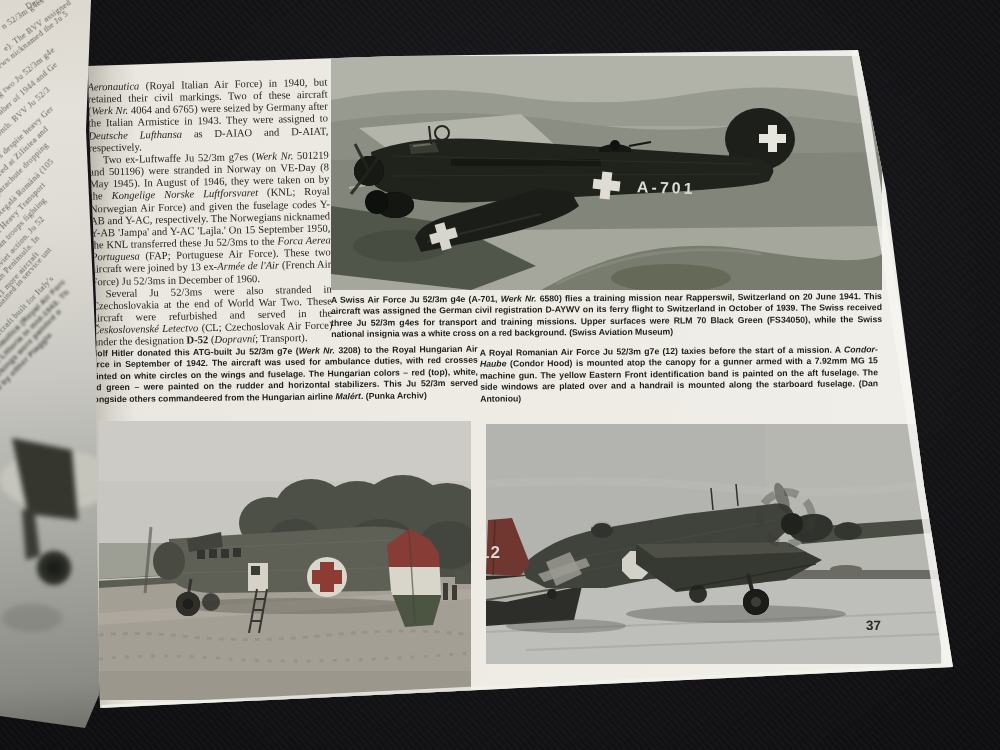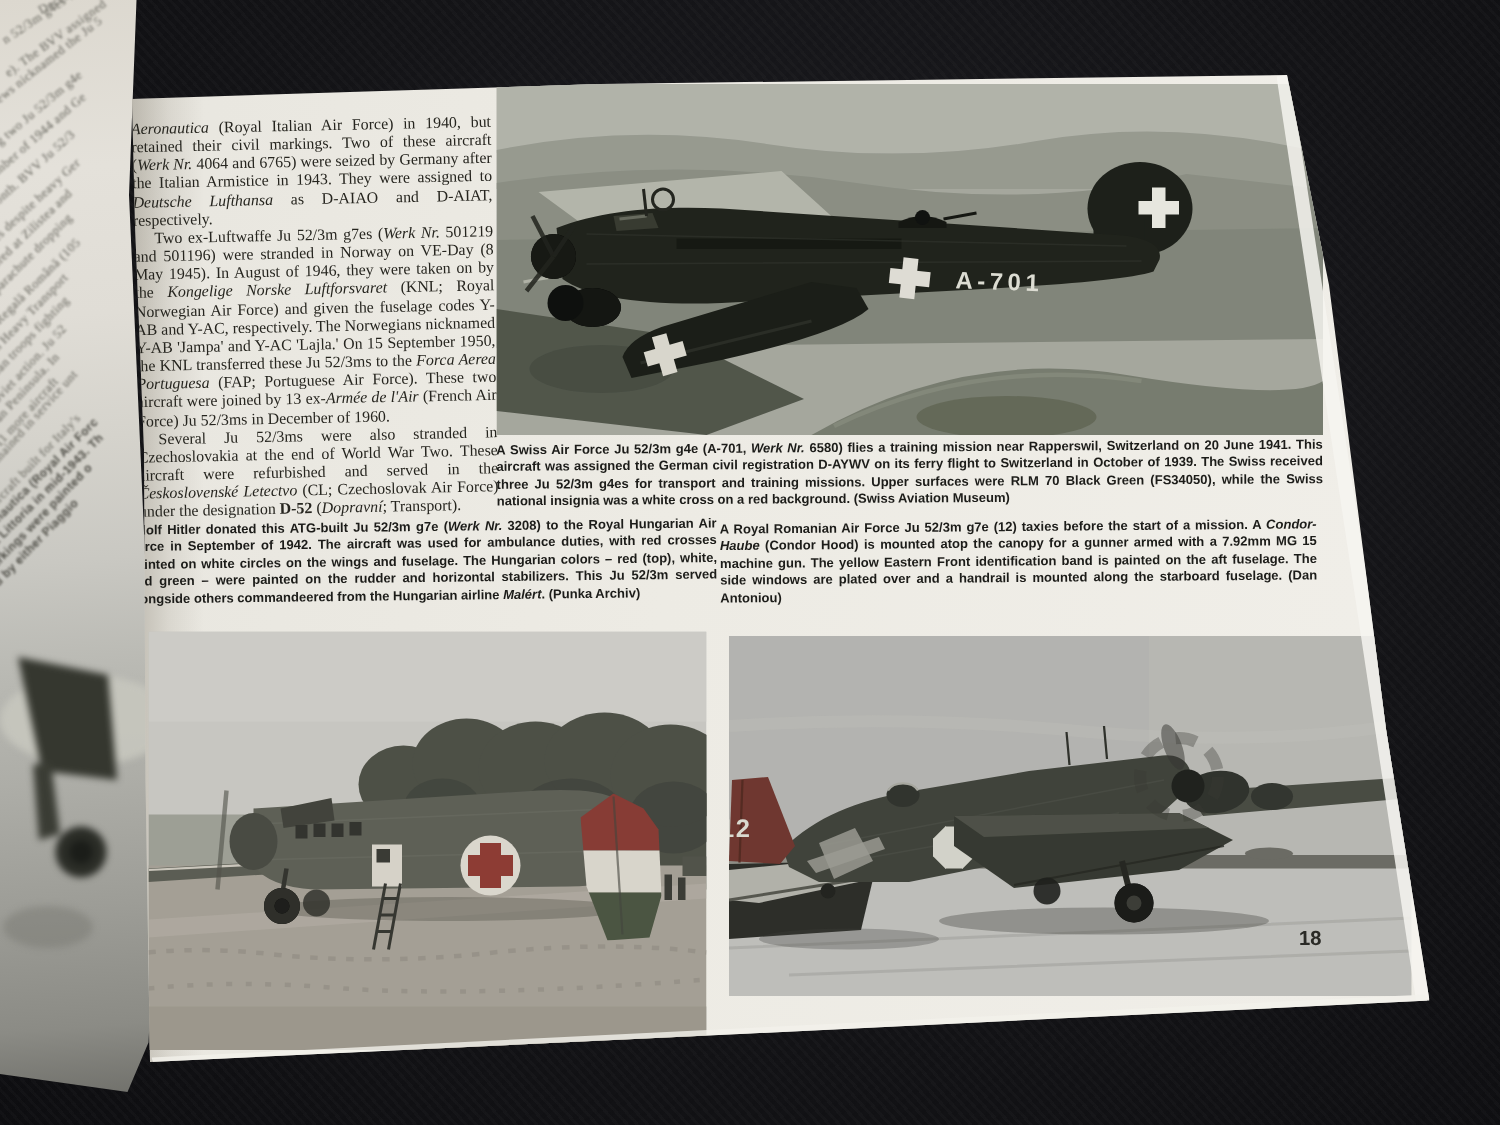--- a/index.html
+++ b/index.html
@@ -319,17 +319,17 @@
       <circle cx="66" cy="170" r="5" fill="#20211d"></circle>
       <g>
         <polygon points="0,150 2,96 26,94 44,140 34,152" fill="#6f352d"></polygon>
         <line x1="9" y1="96" x2="7" y2="151" stroke="#53281f" stroke-width="1.5"></line>
         <text x="-6" y="134" font-family="Liberation Sans, sans-serif" font-size="17" font-weight="bold" fill="#ddddd3" letter-spacing="1">12</text>
       </g>
     </g>
     <rect width="455" height="240" fill="rgba(120,120,115,0.04)"></rect>
   </svg>
 
-  <div class="pagenum">18</div>
+  <div class="pagenum">37</div>
 
   <div class="edge-right"></div>
   <div class="edge-bottom"></div>
 </div>
 
 </body></html>

